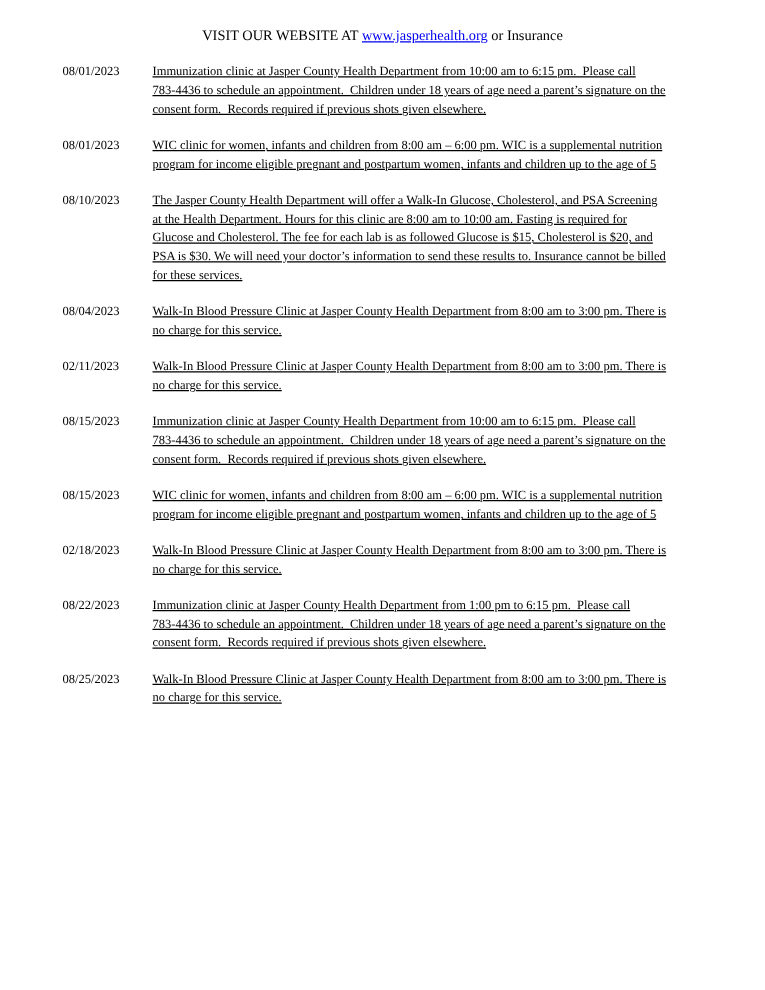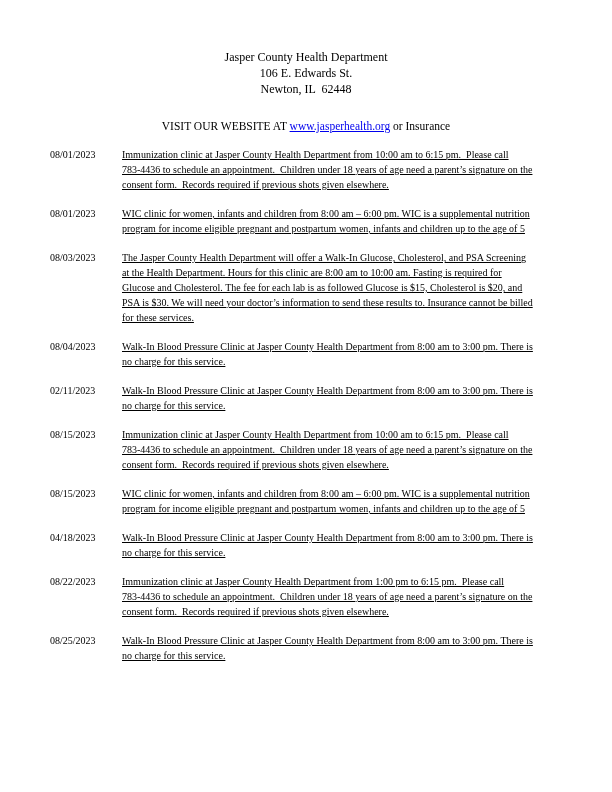--- a/index.html
+++ b/index.html
@@ -52,45 +52,40 @@
     width: 480px;
     white-space: pre-wrap;
     text-decoration: underline;
   }
 </style>
 </head>
 <body>
 
 <div class="page">
 
-  <div class="doc-header">
-    <div>Jasper County Health Department</div>
-    <div>106 E. Edwards St.</div>
-    <div>Newton, IL  62448</div>
-  </div>
 
   <div class="website-line"><span>VISIT OUR WEBSITE AT </span><a href="www.jasperhealth.org">www.jasperhealth.org</a><span> or Insurance</span></div>
 
   <div class="events">
 
     <div class="event-row">
       <div class="event-date">08/01/2023</div>
       <div class="event-desc">Immunization clinic at Jasper County Health Department from 10:00 am to 6:15 pm.  Please call
 783-4436 to schedule an appointment.  Children under 18 years of age need a parent’s signature on the
 consent form.  Records required if previous shots given elsewhere.</div>
     </div>
 
     <div class="event-row">
       <div class="event-date">08/01/2023</div>
       <div class="event-desc">WIC clinic for women, infants and children from 8:00 am – 6:00 pm. WIC is a supplemental nutrition
 program for income eligible pregnant and postpartum women, infants and children up to the age of 5</div>
     </div>
 
     <div class="event-row">
-      <div class="event-date">08/03/2023</div>
+      <div class="event-date">08/10/2023</div>
       <div class="event-desc">The Jasper County Health Department will offer a Walk-In Glucose, Cholesterol, and PSA Screening
 at the Health Department. Hours for this clinic are 8:00 am to 10:00 am. Fasting is required for
 Glucose and Cholesterol. The fee for each lab is as followed Glucose is $15, Cholesterol is $20, and
 PSA is $30. We will need your doctor’s information to send these results to. Insurance cannot be billed
 for these services.</div>
     </div>
 
     <div class="event-row">
       <div class="event-date">08/04/2023</div>
       <div class="event-desc">Walk-In Blood Pressure Clinic at Jasper County Health Department from 8:00 am to 3:00 pm. There is
@@ -110,21 +105,21 @@
 consent form.  Records required if previous shots given elsewhere.</div>
     </div>
 
     <div class="event-row">
       <div class="event-date">08/15/2023</div>
       <div class="event-desc">WIC clinic for women, infants and children from 8:00 am – 6:00 pm. WIC is a supplemental nutrition
 program for income eligible pregnant and postpartum women, infants and children up to the age of 5</div>
     </div>
 
     <div class="event-row">
-      <div class="event-date">04/18/2023</div>
+      <div class="event-date">02/18/2023</div>
       <div class="event-desc">Walk-In Blood Pressure Clinic at Jasper County Health Department from 8:00 am to 3:00 pm. There is
 no charge for this service.</div>
     </div>
 
     <div class="event-row">
       <div class="event-date">08/22/2023</div>
       <div class="event-desc">Immunization clinic at Jasper County Health Department from 1:00 pm to 6:15 pm.  Please call
 783-4436 to schedule an appointment.  Children under 18 years of age need a parent’s signature on the
 consent form.  Records required if previous shots given elsewhere.</div>
     </div>

